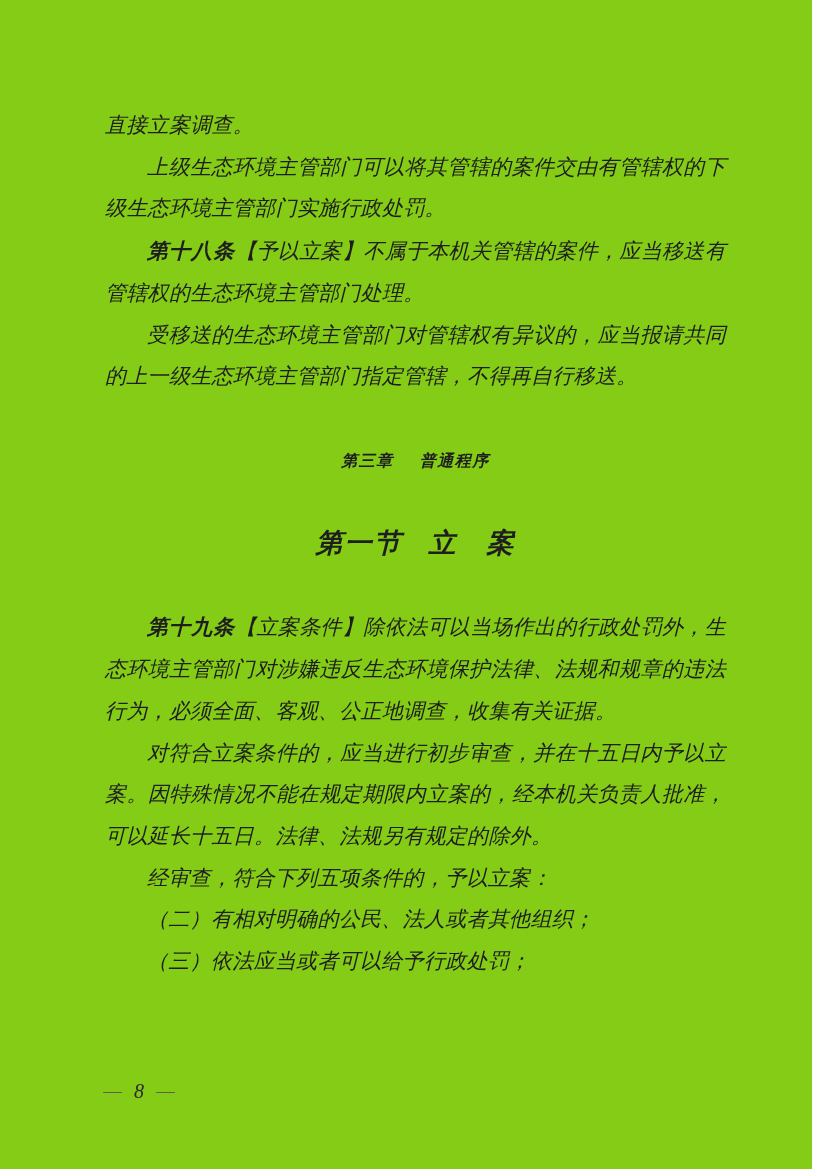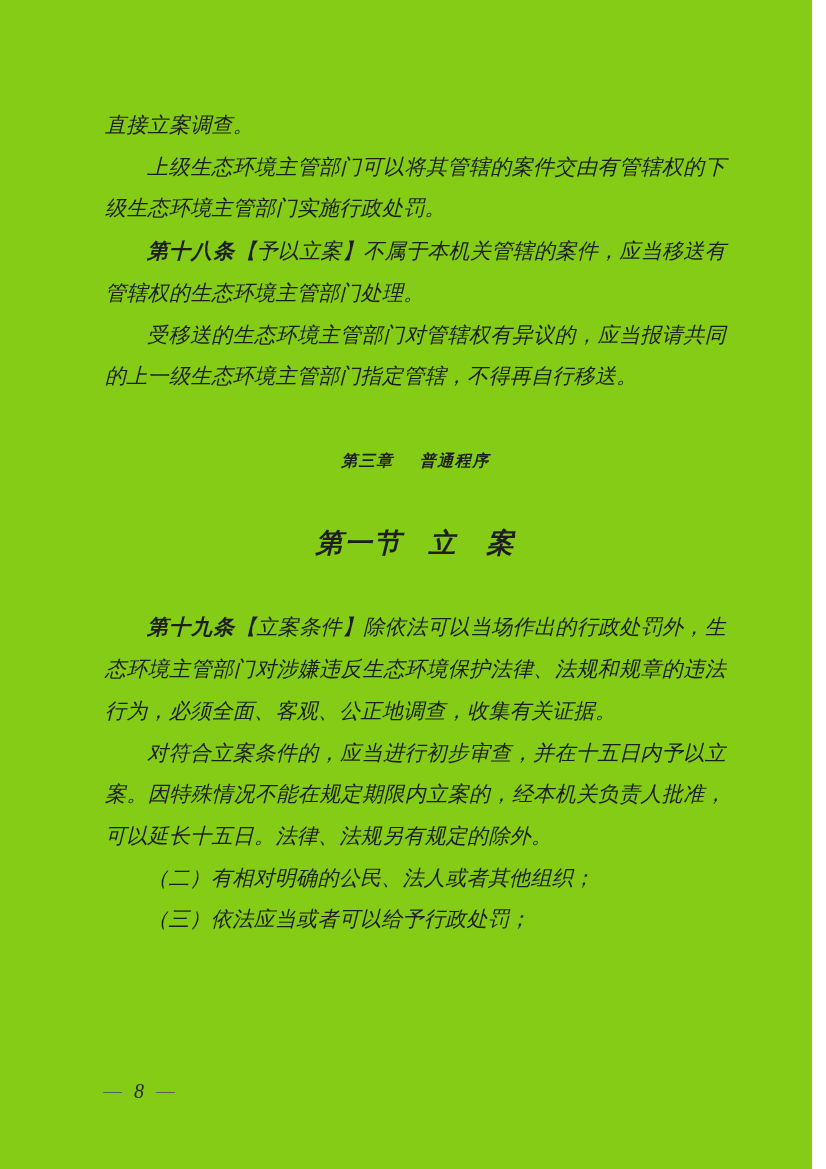--- a/index.html
+++ b/index.html
@@ -103,20 +103,21 @@
     <p class="body-text">受移送的生态环境主管部门对管辖权有异议的，应当报请共同的上一级生态环境主管部门指定管辖，不得再自行移送。</p>
 
     <h2 class="chapter-heading"><span>第三章</span><span class="heading-gap"></span><span>普通程序</span></h2>
 
     <h3 class="section-heading"><span>第一节</span><span class="heading-gap"></span><span>立　案</span></h3>
 
     <p class="body-text after-heading"><span class="article-num">第十九条</span><span class="article-title-brackets">【立案条件】</span><span>除依法可以当场作出的行政处罚外，生态环境主管部门对涉嫌违反生态环境保护法律、法规和规章的违法行为，必须全面、客观、公正地调查，收集有关证据。</span></p>
 
     <p class="body-text">对符合立案条件的，应当进行初步审查，并在十五日内予以立案。因特殊情况不能在规定期限内立案的，经本机关负责人批准，可以延长十五日。法律、法规另有规定的除外。</p>
 
+    <p class="body-text">经审查，符合下列五项条件的，予以立案：</p>
 
 
     <p class="body-text">（二）有相对明确的公民、法人或者其他组织；</p>
 
     <p class="body-text">（三）依法应当或者可以给予行政处罚；</p>
 
   </div>
 
   <div class="footer">
     <span class="dash">—</span>

